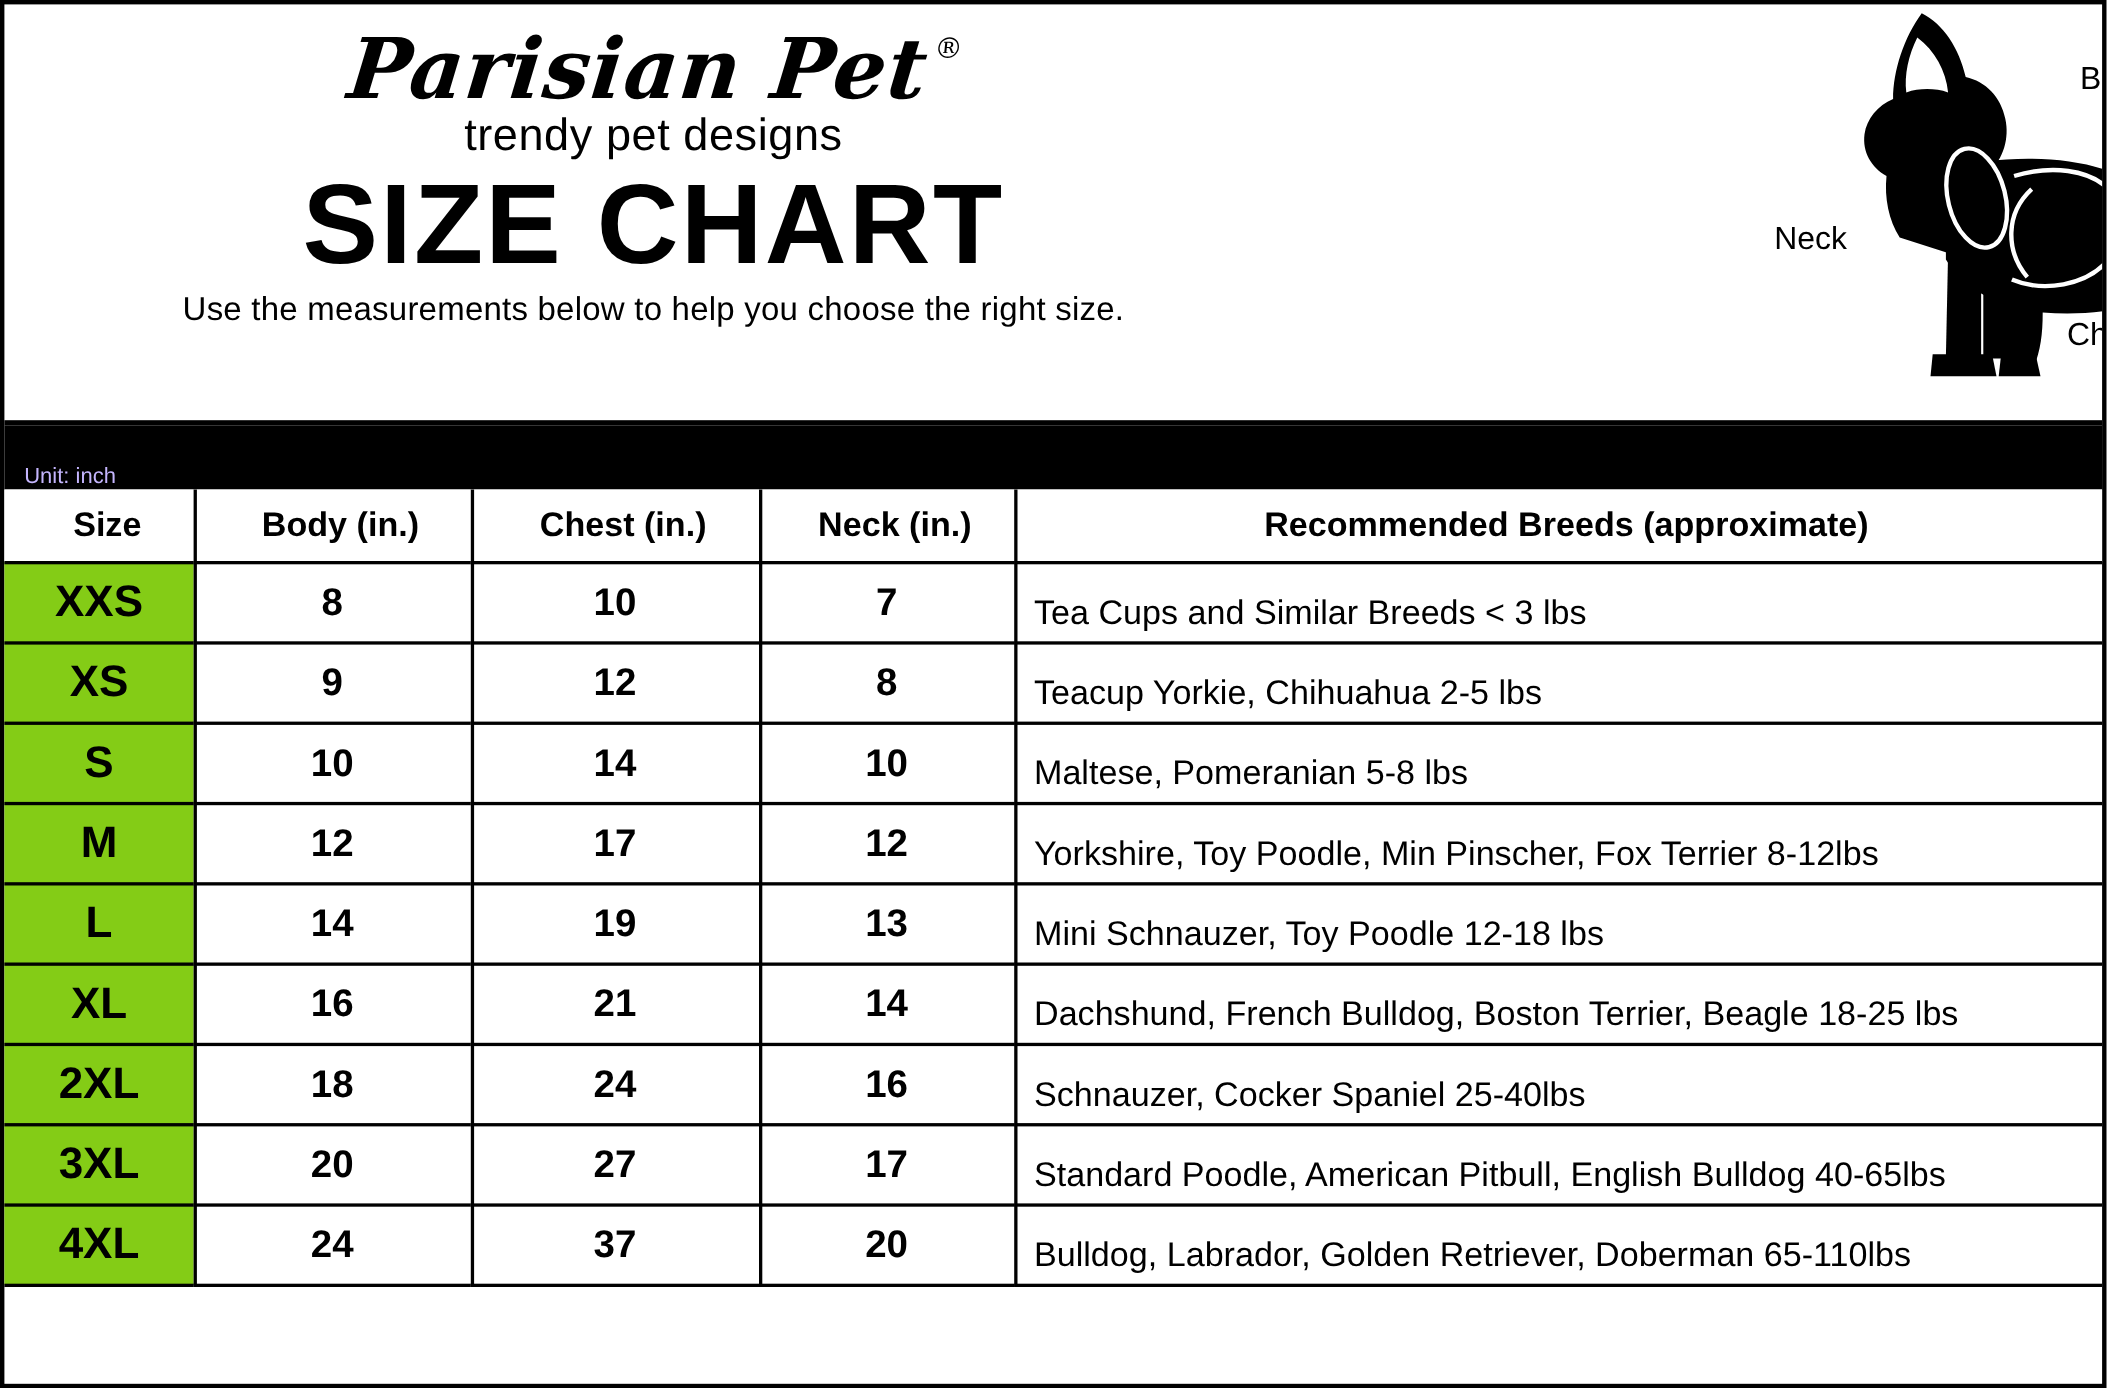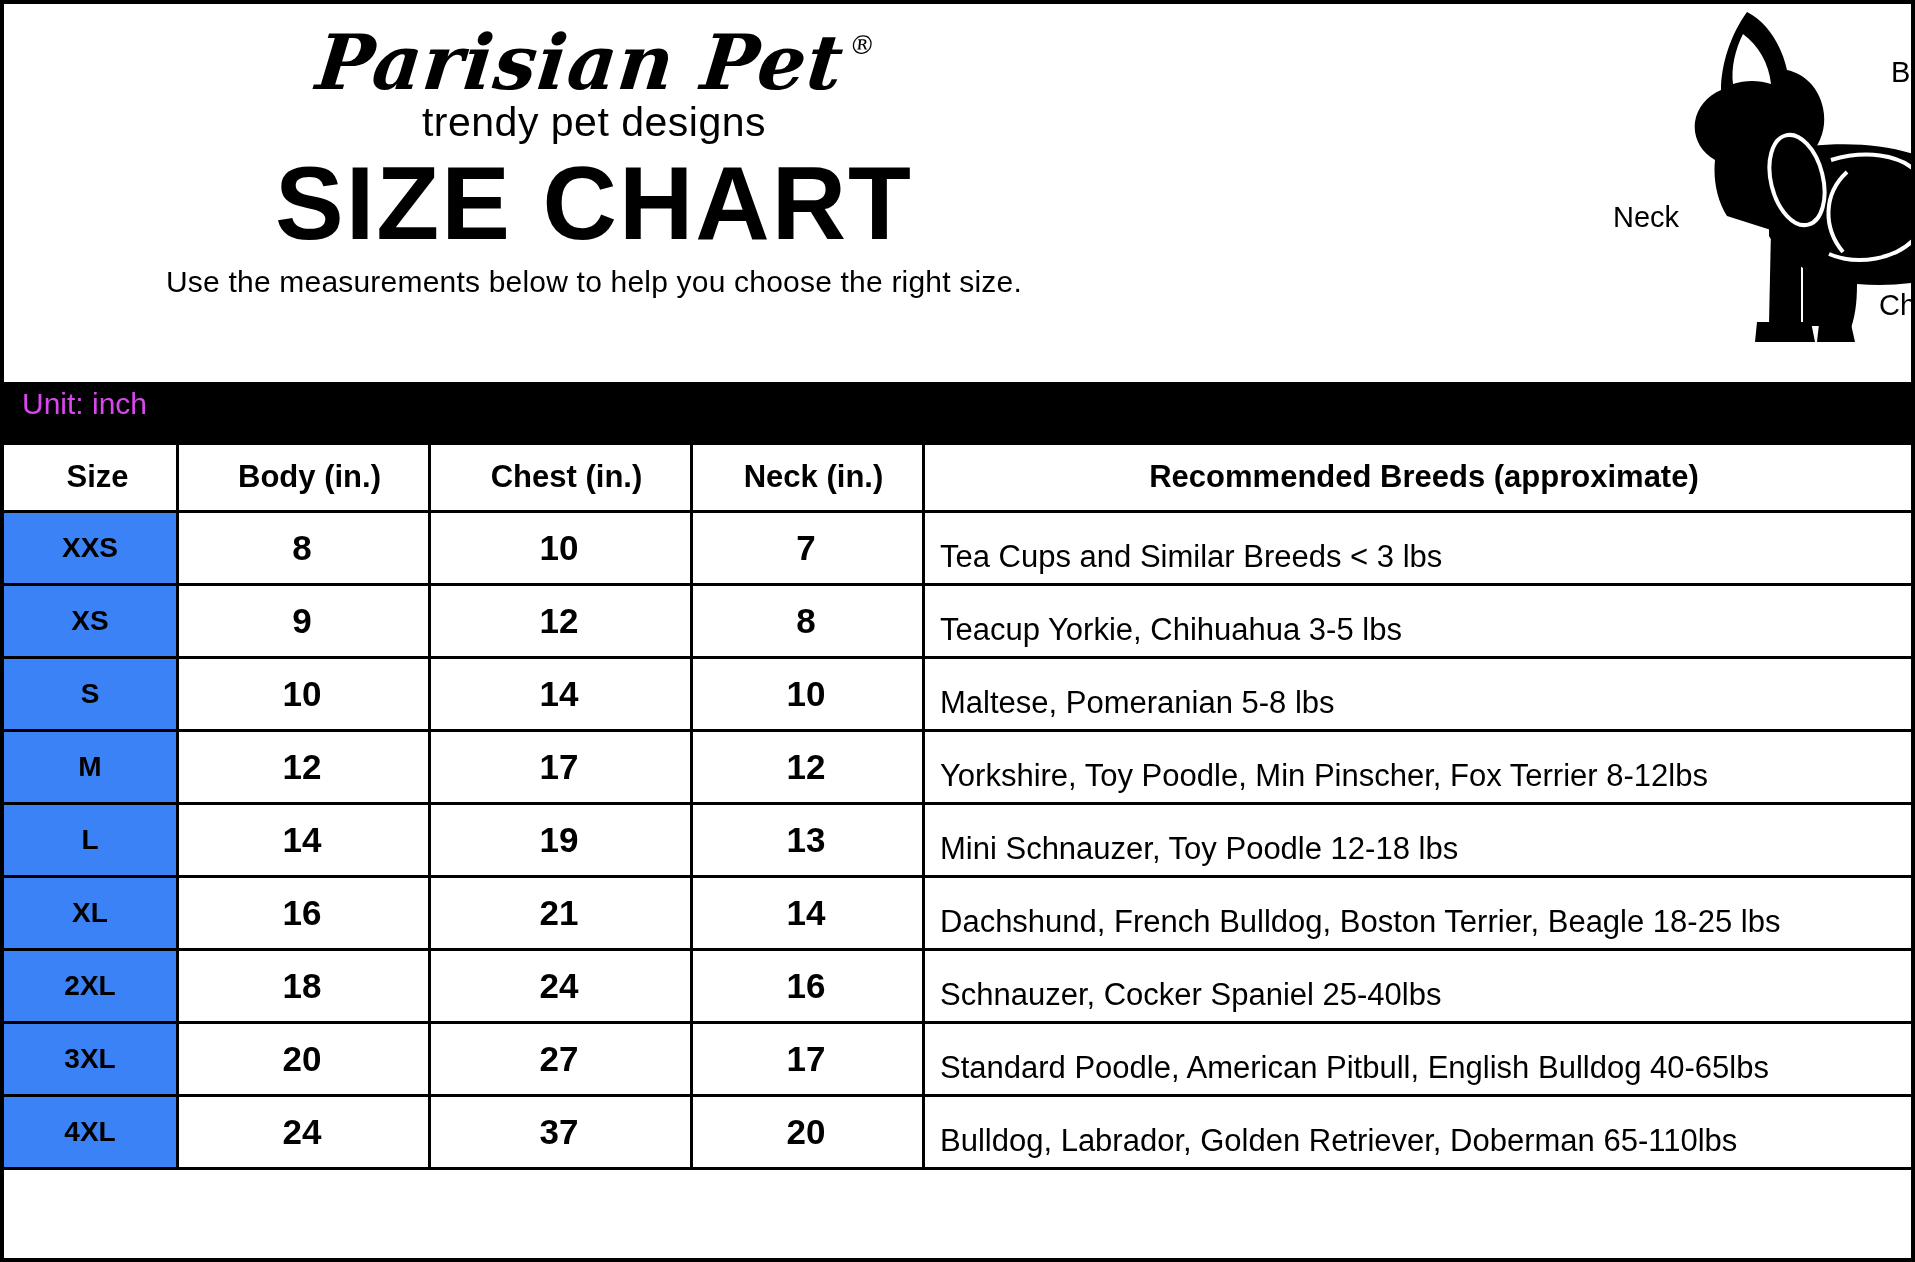--- a/index.html
+++ b/index.html
@@ -92,25 +92,25 @@
     white-space: nowrap;
   }
   .lbl-neck  { left: 422px; top: 197px; }
   .lbl-body  { left: 700px; top: 52px; }
   .lbl-chest { left: 688px; top: 285px; }
 
   
   .unit-bar {
     height: 58px;
     background: #000000;
-    color: #d946ef;
+    color: #c4b5fd;
     display: flex;
-    align-items: flex-start;
+    align-items: flex-end;
     padding-left: 18px;
-    font-size: 30px;
+    font-size: 20px;
     box-sizing: border-box;
   }
 
   
   table.size-table {
     width: 100%;
     border-collapse: collapse;
     table-layout: fixed;
   }
   table.size-table th,
@@ -137,22 +137,22 @@
   }
   .size-table thead th.breeds-h { text-align: center; }
 
   .size-table td {
     height: 73px;
     font-size: 35px;
     font-weight: bold;
     text-align: center;
   }
   .size-table td.size-cell {
-    background: #3b82f6;
-    font-size: 28px;
+    background: #84cc16;
+    font-size: 40px;
   }
   .size-table td.breeds-cell {
     text-align: left;
     font-weight: normal;
     font-size: 31px;
     padding-left: 18px;
     vertical-align: bottom;
     padding-bottom: 8px;
     margin-left: 36px;
   }
@@ -254,21 +254,21 @@
             <td>8</td>
             <td>10</td>
             <td>7</td>
             <td class="breeds-cell">Tea Cups and Similar Breeds &lt; 3 lbs</td>
           </tr>
           <tr>
             <td class="size-cell">XS</td>
             <td>9</td>
             <td>12</td>
             <td>8</td>
-            <td class="breeds-cell">Teacup Yorkie, Chihuahua 3-5 lbs</td>
+            <td class="breeds-cell">Teacup Yorkie, Chihuahua 2-5 lbs</td>
           </tr>
           <tr>
             <td class="size-cell">S</td>
             <td>10</td>
             <td>14</td>
             <td>10</td>
             <td class="breeds-cell">Maltese, Pomeranian 5-8 lbs</td>
           </tr>
           <tr>
             <td class="size-cell">M</td>

